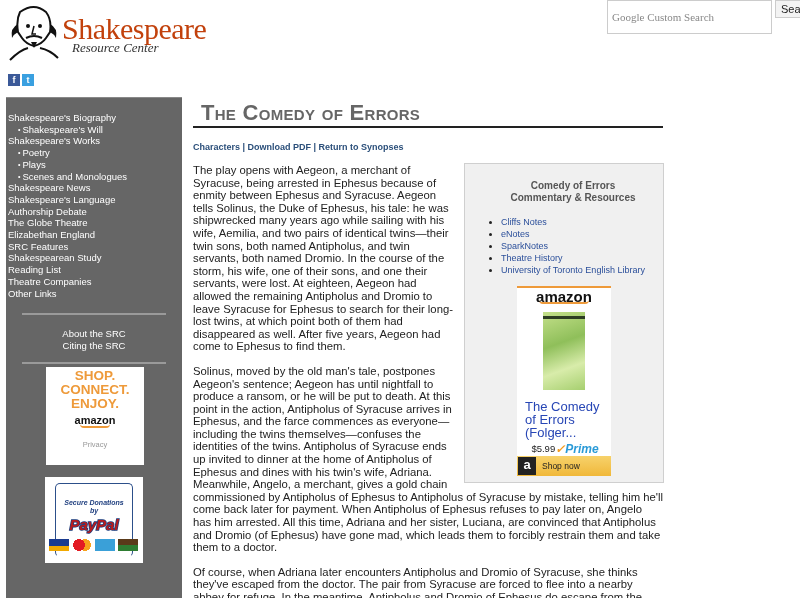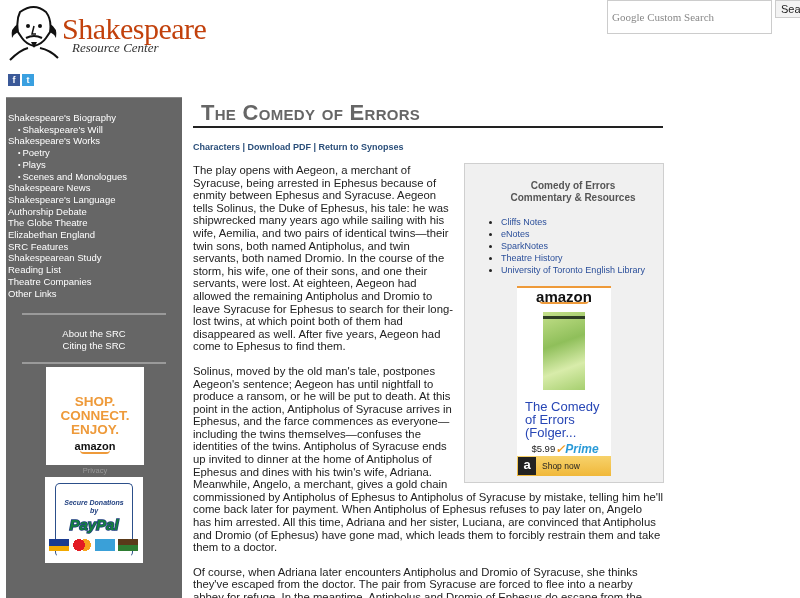--- a/index.html
+++ b/index.html
@@ -23,29 +23,29 @@
   .sidebar { position: absolute; left: 6px; top: 97px; width: 176px; height: 510px; background: #666; border-top: 1px solid #888; }
   .nav { padding-top: 14px; padding-left: 2px; }
   .nav a { display: block; color: #fff; font-size: 9.5px; line-height: 11.7px; text-decoration: none; }
   .nav a.sub { padding-left: 10px; }
   .nav a.sub::before { content: "• "; font-size: 7px; vertical-align: 1px; }
   .divider { width: 144px; height: 2px; background: #9a9a9a; margin-left: 16px; }
   .about { text-align: center; padding: 13px 0 10px; }
   .about a { display: block; color: #fff; font-size: 9.5px; line-height: 12px; text-decoration: none; }
 
   .ad-amazon { position: absolute; left: 40px; top: 269px; width: 98px; height: 98px; background: #fff; text-align: center; }
-  .ad-amazon .shop { color: #ee9a3a; font-weight: bold; font-size: 13.5px; line-height: 14px; margin-top: 28px; }
+  .ad-amazon .shop { color: #ee9a3a; font-weight: bold; font-size: 13.5px; line-height: 14px; margin-top: 2px; }
   .ad-amazon .amz { font-weight: bold; font-size: 11px; color: #111; margin-top: 3px; }
   .ad-amazon .smile { width: 30px; height: 4px; border-bottom: 2px solid #ee9a3a; border-radius: 0 0 10px 10px; margin: -2px auto 0; }
   .ad-amazon .privacy { font-size: 7.5px; color: #999; margin-top: 12px; }
 
   .ad-paypal { position: absolute; left: 39px; top: 379px; width: 98px; height: 86px; background: #fff; }
   .pp-frame { position: absolute; left: 10px; top: 6px; width: 78px; height: 74px; border: 1.5px solid #2c4f8a; border-radius: 5px; border-bottom-color: transparent; }
   .pp-secure { position: absolute; top: 22px; width: 100%; text-align: center; color: #1f3f7f; font-weight: bold; font-style: italic; font-size: 7px; line-height: 8px; }
-  .pp-logo { position: absolute; top: 39px; width: 100%; text-align: center; color: #15803d; font-weight: bold; font-style: italic; font-size: 15px; -webkit-text-stroke: 1.5px #1f3f7f; paint-order: stroke; text-shadow: 0 0 1px #1f3f7f; }
+  .pp-logo { position: absolute; top: 39px; width: 100%; text-align: center; color: #b91c1c; font-weight: bold; font-style: italic; font-size: 15px; -webkit-text-stroke: 1.5px #1f3f7f; paint-order: stroke; text-shadow: 0 0 1px #1f3f7f; }
   .pp-cards { position: absolute; top: 62px; left: 4px; display: flex; gap: 3px; }
   .pp-cards span { width: 20px; height: 12px; display: block; }
 
   .title { position: absolute; left: 193px; top: 100px; font-size: 22px; font-weight: bold; color: #666; font-variant: small-caps; letter-spacing: 0.3px; margin-left: 8px; }
   .title-rule { position: absolute; left: 193px; top: 126px; width: 470px; height: 2px; background: #222; }
   .links { position: absolute; left: 193px; top: 142px; font-size: 9px; font-weight: bold; color: #2b4f7a; }
   .links a { color: #2b4f7a; text-decoration: none; }
 
   .content { position: absolute; left: 193px; top: 164px; width: 470px; font-size: 11.3px; line-height: 12.6px; color: #222; }
   .content p { margin-bottom: 12px; }

